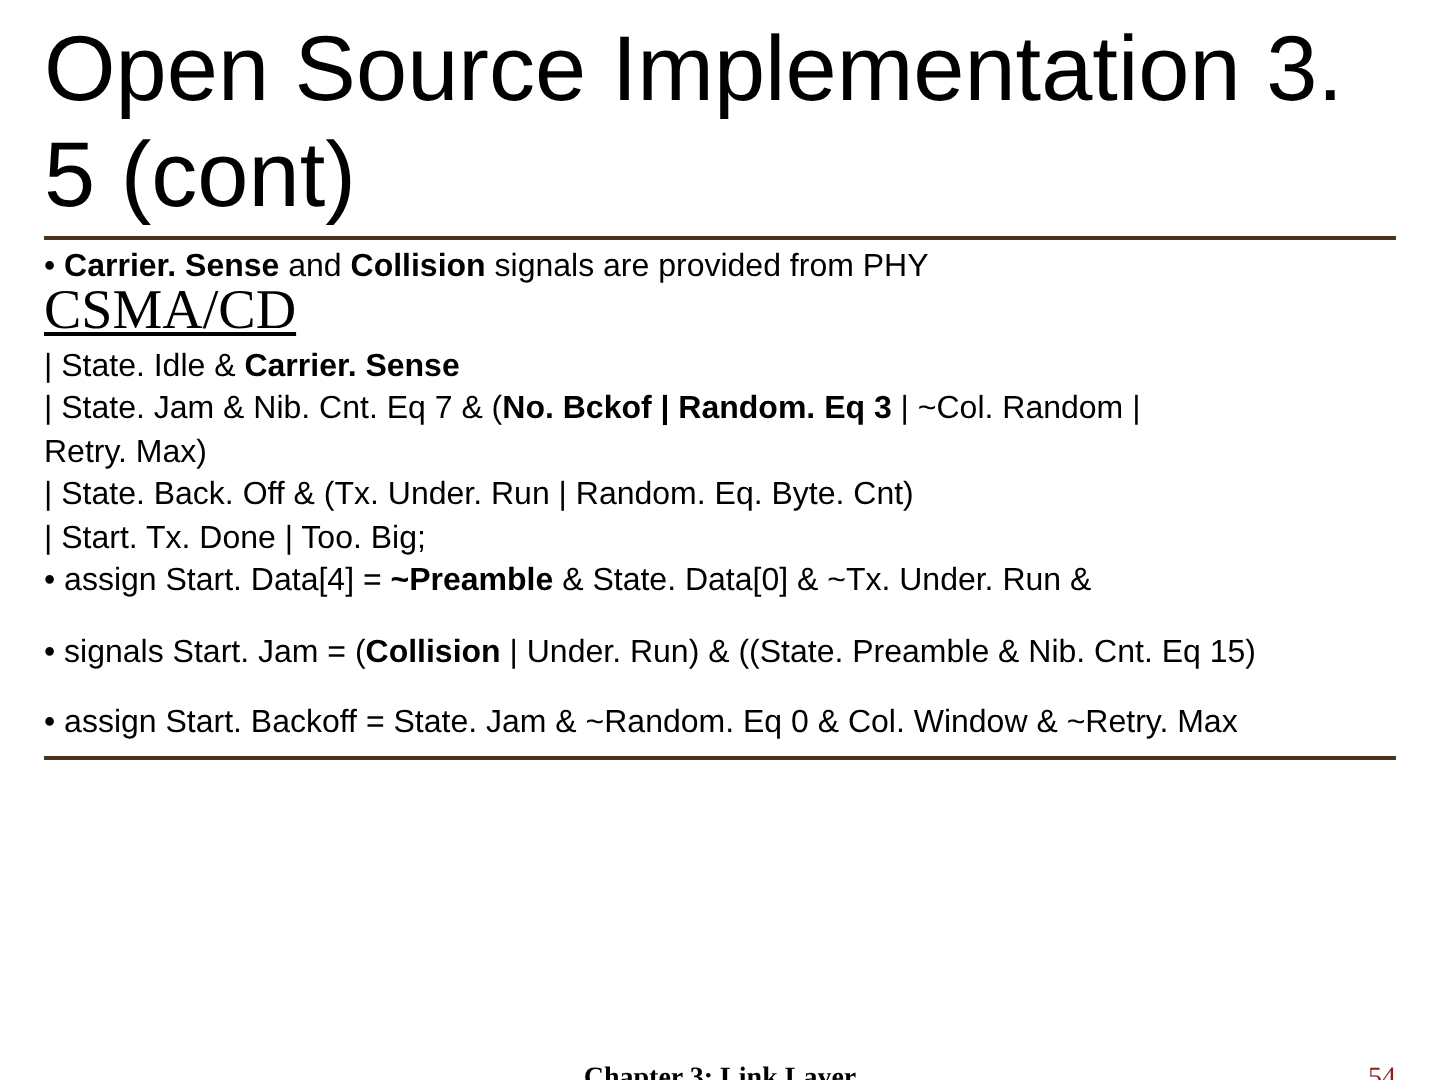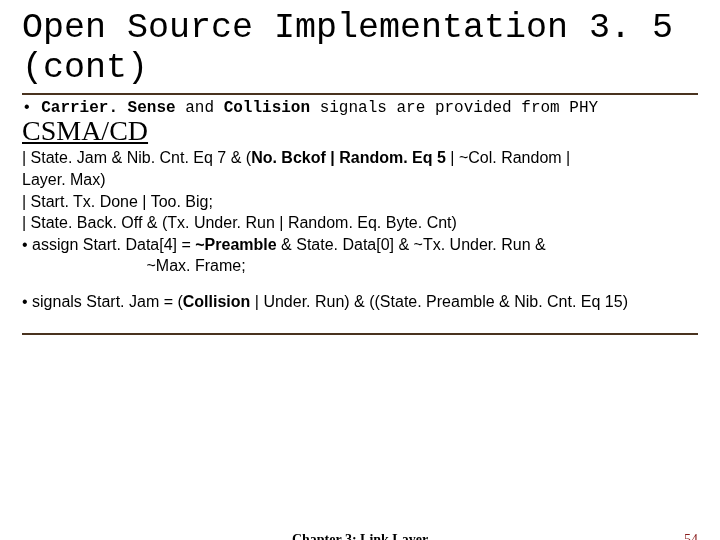--- a/index.html
+++ b/index.html
@@ -13,31 +13,30 @@
     overflow: hidden;
   }
   .slide {
     position: relative;
     width: 720px;
     height: 540px;
     box-sizing: border-box;
     padding: 8px 22px 8px 22px;
   }
   .title {
-    font-family: Liberation Mono, monospace;
-    font-size: 35px;
+    font-family: Liberation Sans, sans-serif;
+    font-size: 46px;
     line-height: 1.15;
     border-bottom: 2px solid #49331f;
     padding-bottom: 4px;
     margin-bottom: 4px;
   }
   .bullet-strong {
     font-size: 16px;
     line-height: 1.2;
-    font-family: Liberation Mono, monospace;
   }
   .subhead {
     font-family: "Times New Roman", Times, serif;
     font-size: 28px;
     line-height: 1.1;
     margin-top: -2px;
     margin-bottom: 2px;
     text-decoration: underline;
   }
   .body {
@@ -83,34 +82,37 @@
   <div class="title">Open Source Implementation 3. 5 (cont)</div>
 
   <div class="bullet-strong">
     <span>• </span><b>Carrier. Sense</b><span> and </span><b>Collision</b><span> signals are provided from PHY</span>
   </div>
 
   <div class="subhead">CSMA/CD</div>
 
   <div class="body">
     <p>
-      <span>| State. Jam &amp; Nib. Cnt. Eq 7 &amp; (</span><b>No. Bckof | Random. Eq 5</b><span> | ~Col. Random |</span>
+      <span>| State. Idle &amp; </span><b>Carrier. Sense</b>
     </p>
-    <p>Layer. Max)</p>
+    <p>
+      <span>| State. Jam &amp; Nib. Cnt. Eq 7 &amp; (</span><b>No. Bckof | Random. Eq 3</b><span> | ~Col. Random |</span>
+    </p>
+    <p>Retry. Max)</p>
+    <p>| State. Back. Off &amp; (Tx. Under. Run | Random. Eq. Byte. Cnt)</p>
     <p>| Start. Tx. Done | Too. Big;</p>
-    <p>| State. Back. Off &amp; (Tx. Under. Run | Random. Eq. Byte. Cnt)</p>
     <p>
       <span>• assign Start. Data[4] = </span><b>~Preamble</b><span> &amp; State. Data[0] &amp; ~Tx. Under. Run &amp;</span>
     </p>
-    <p>&nbsp;&nbsp;&nbsp;&nbsp;&nbsp;&nbsp;&nbsp;&nbsp;&nbsp;&nbsp;&nbsp;&nbsp;&nbsp;&nbsp;&nbsp;&nbsp;&nbsp;&nbsp;&nbsp;&nbsp;&nbsp;&nbsp;&nbsp;&nbsp;&nbsp;&nbsp;&nbsp;&nbsp;~Max. Frame;</p>
     <div class="gap"></div>
     <p>
       <span>• signals Start. Jam = (</span><b>Collision</b><span> | Under. Run) &amp; ((State. Preamble &amp; Nib. Cnt. Eq 15)</span>
     </p>
     <div class="gap"></div>
+    <p>• assign Start. Backoff = State. Jam &amp; ~Random. Eq 0 &amp; Col. Window &amp; ~Retry. Max</p>
   </div>
 
   <div class="rule"></div>
 
   <div class="footer">
     <span class="footer-center">Chapter 3: Link Layer</span>
     <span class="footer-right">54</span>
   </div>
 
 </div>

